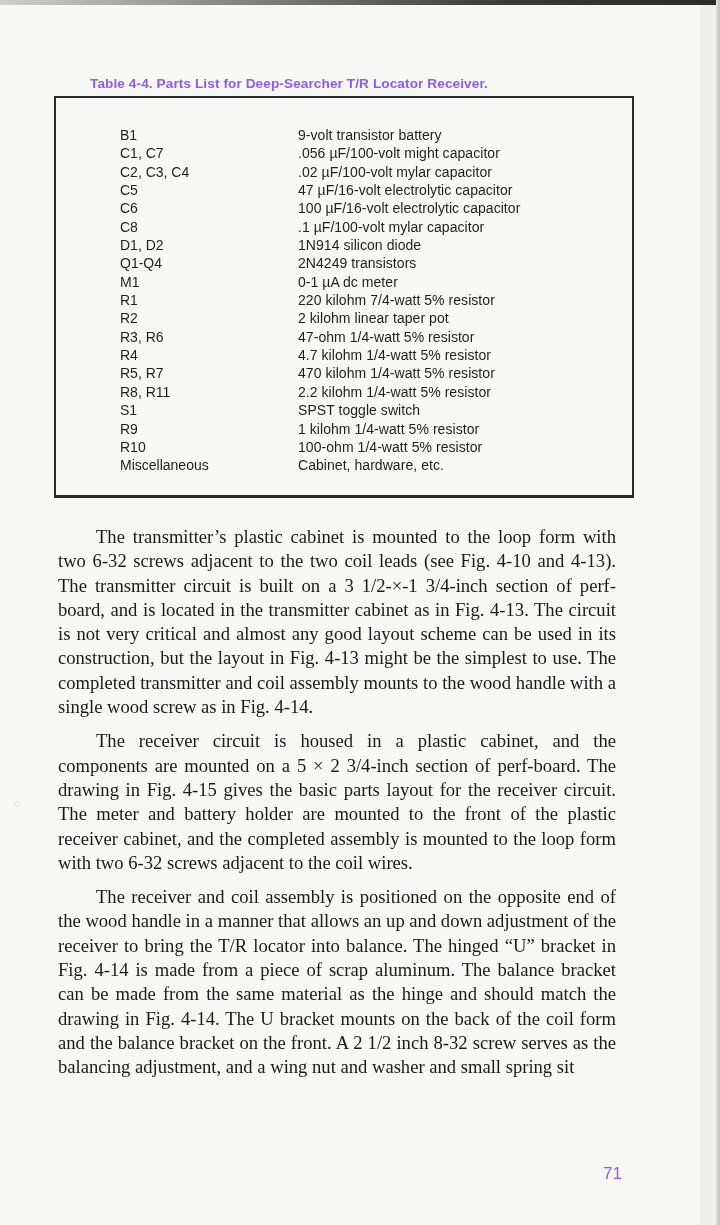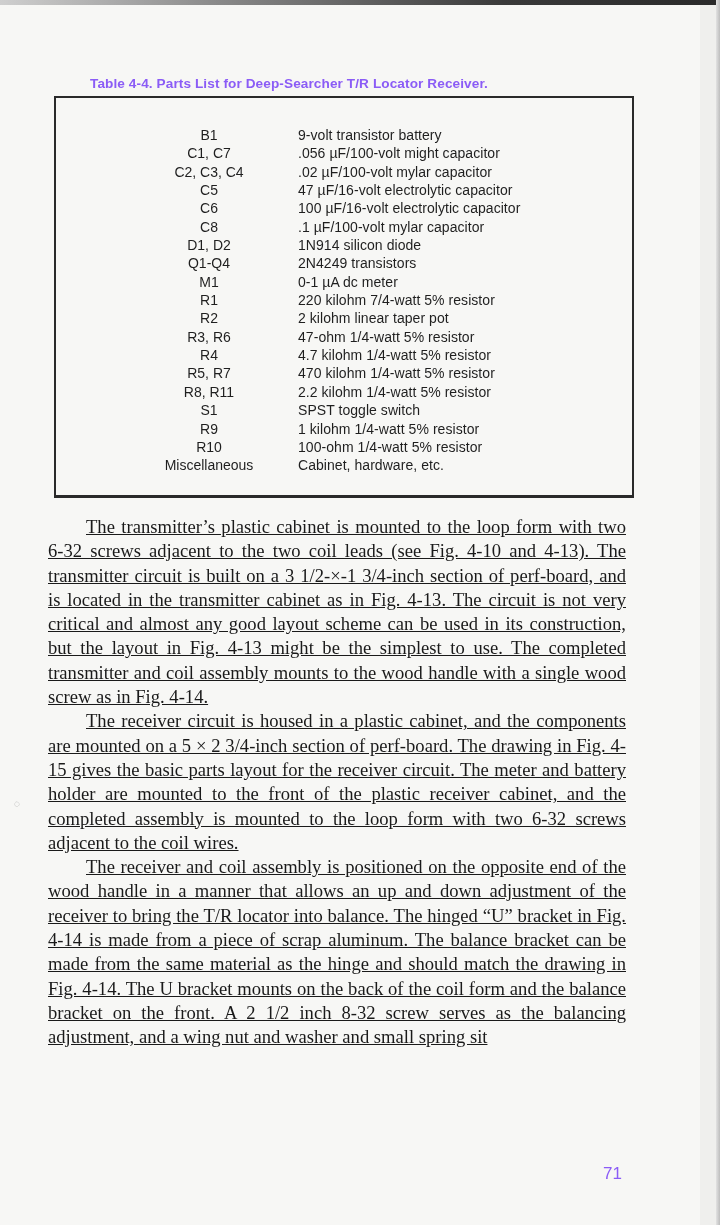--- a/index.html
+++ b/index.html
@@ -53,39 +53,37 @@
       font-size: 14px;
       line-height: 18.35px;
       color: #1f1f1f;
     }
     .parts-row {
       display: flex;
       white-space: nowrap;
     }
     .parts-ref {
       width: 178px;
-      text-align: center;
     }
     .parts-desc {
       letter-spacing: 0.05px;
     }
     .body-text {
       position: absolute;
       left: 48px; top: 515px;
       width: 578px;
       font-family: "Liberation Serif", serif;
       font-size: 18.6px;
       line-height: 24.3px;
       color: #1a1a1a;
       text-align: justify;
     }
     .body-text p {
-      margin: 0;
+      margin: 10px;
       text-indent: 38px;
-      text-decoration: underline;
     }
     .page-number {
       position: absolute;
       left: 603px; top: 1164px;
       font-family: "Liberation Sans", sans-serif;
       font-size: 17px;
       color: #8b5cf6;
     }
     .stray-mark {
       position: absolute;

